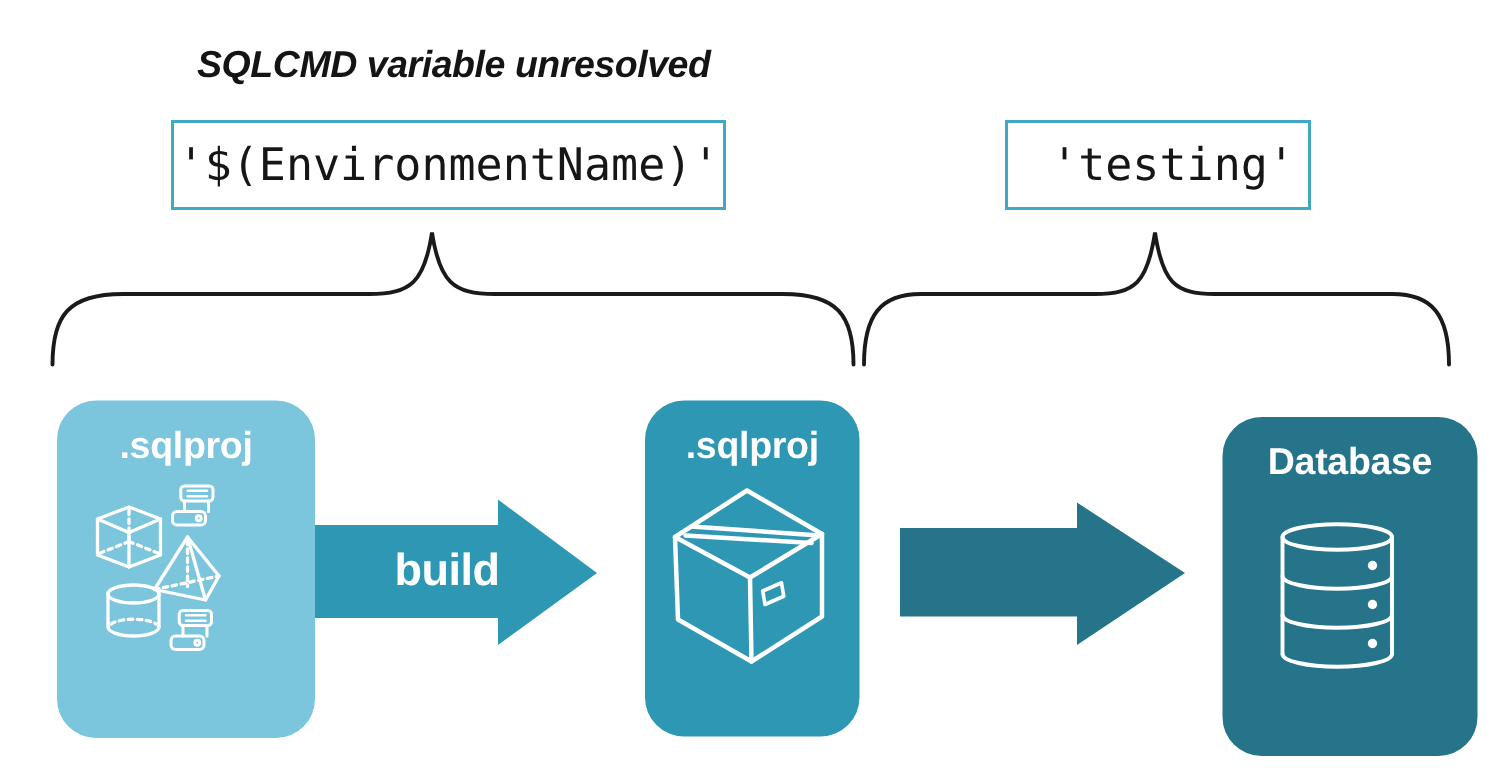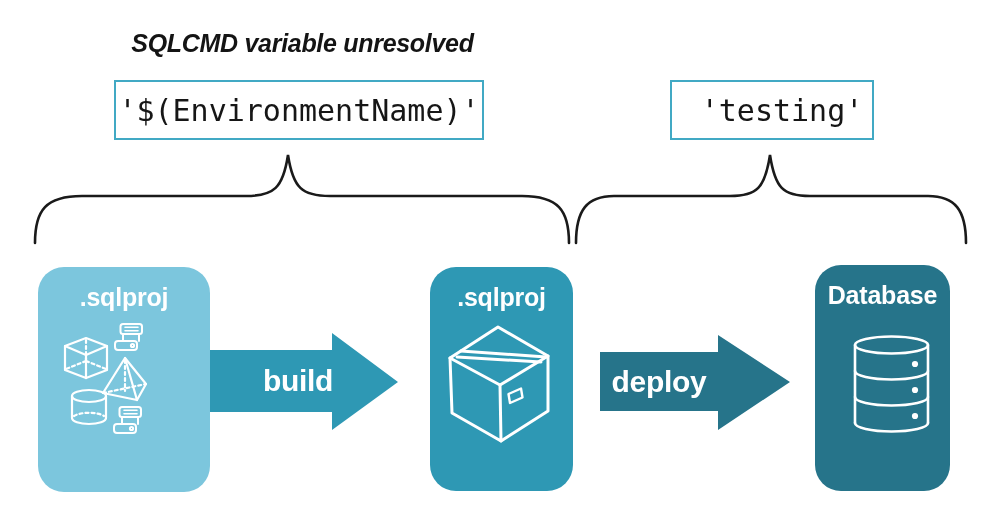--- a/index.html
+++ b/index.html
@@ -14,21 +14,21 @@
   .code-box {
     position:absolute; box-sizing:border-box; background:#ffffff;
     border:2px solid #41a9c4; display:flex; align-items:center; justify-content:center;
     font-family:"DejaVu Sans Mono", monospace; font-size:30px; color:#161616;
     white-space:nowrap;
   }
   .layer { position:absolute; left:0; top:0; }
   .card { position:absolute; border-radius:26px; }
   .card-sqlproj  { left:38px;  top:267px; width:143px; height:225px; background:#7cc6dd;padding-left:29px; }
   .card-dacpac   { left:430px; top:267px; width:143px; height:224px; background:#2e98b4; }
-  .card-database { left:815px; top:265px; width:135px; height:226px; background:#26748a; }
+  .card-database { left:815px; top:278px; width:170px; height:226px; background:#26748a; }
   .card-title {
     position:absolute; top:16px; left:0; right:0; text-align:center;
     color:#ffffff; font-size:25px; font-weight:bold; letter-spacing:-0.2px;
   }
   .icon-svg { position:absolute; left:0; top:0; }
   .arrow-label {
     position:absolute; display:flex; align-items:center; justify-content:center;
     color:#ffffff; font-size:30px; font-weight:bold; letter-spacing:-0.3px;
   }
   .lbl-build  { left:208px; top:350px; width:124px; height:62px;padding-left:28px; }
@@ -47,21 +47,20 @@
   <div class="code-box" style="left:670px; top:80px; width:204px; height:60px;padding-left:20px;">'testing'</div>
 
   <svg class="layer" width="1000" height="522" viewBox="0 0 1000 522">
     <path d="M35 243 C35 210 46 196 82 196 L246 196 C274 196 283 188 288 155 C293 188 302 196 330 196 L522 196 C558 196 569 210 569 243" fill="none" stroke="#1a1a1a" stroke-width="2.6" stroke-linecap="round"></path>
     <path d="M576 243 C576 210 587 196 614 196 L730 196 C757 196 765 188 770 155 C775 188 783 196 810 196 L928 196 C955 196 966 210 966 243" fill="none" stroke="#1a1a1a" stroke-width="2.6" stroke-linecap="round"></path>
     <polygon points="208,350 332,350 332,333 398,382 332,430 332,412 208,412" fill="#2e98b4"></polygon>
     <polygon points="600,352 718,352 718,335 790,382 718,430 718,411 600,411" fill="#26748a"></polygon>
   </svg>
 
   <div class="arrow-label lbl-build">build</div>
-  <div class="arrow-label lbl-deploy">deploy</div>
 
   <div class="card card-sqlproj">
     <div class="card-title">.sqlproj</div>
     <svg class="icon-svg" width="143" height="225" viewBox="0 0 143 225">
 
       <g class="wicon" stroke-width="2.2">
         <path d="M48 71 L69 79 L48 88 L27 79 Z"></path>
         <path d="M27 79 L27 103 L48 111 L48 88"></path>
         <path d="M69 79 L69 103 L48 111"></path>
         <path class="dash" d="M48 73 L48 94 M48 94 L28 102 M48 94 L68 102"></path>

